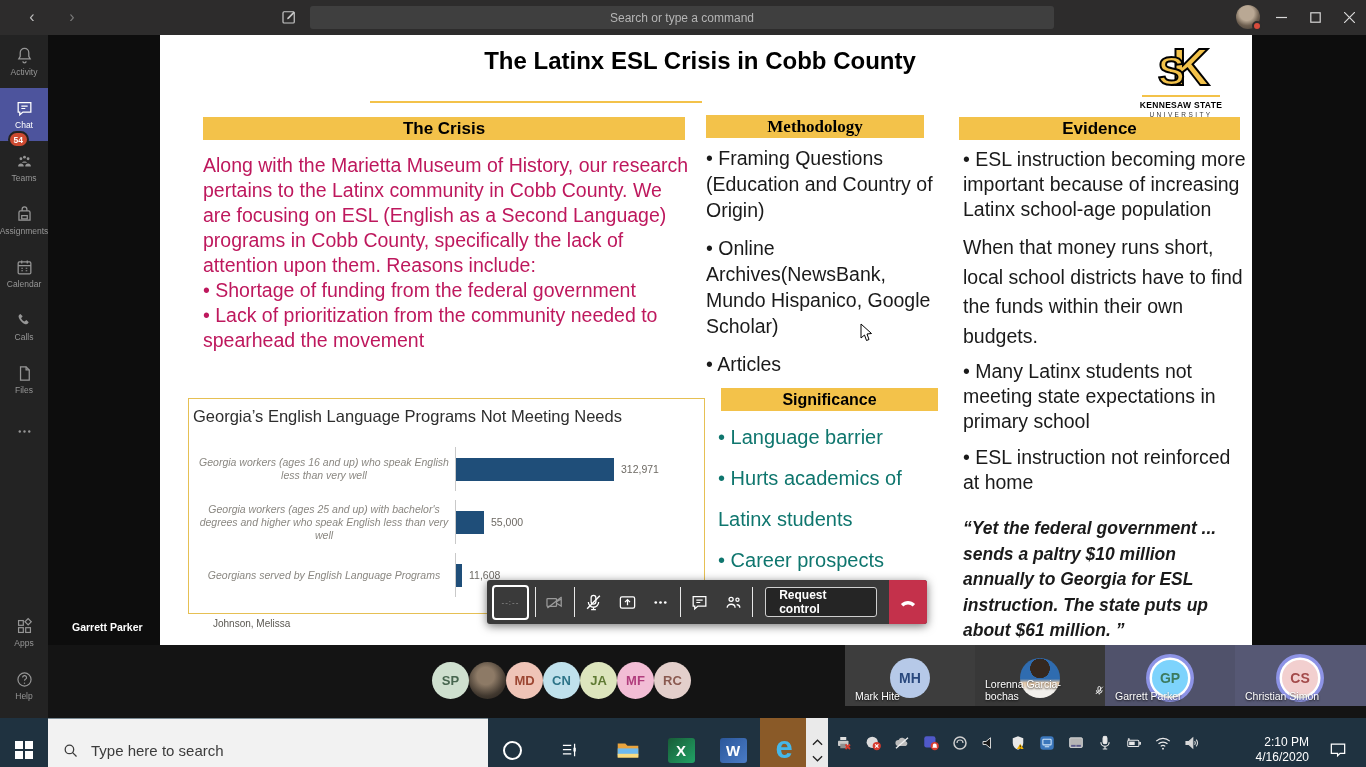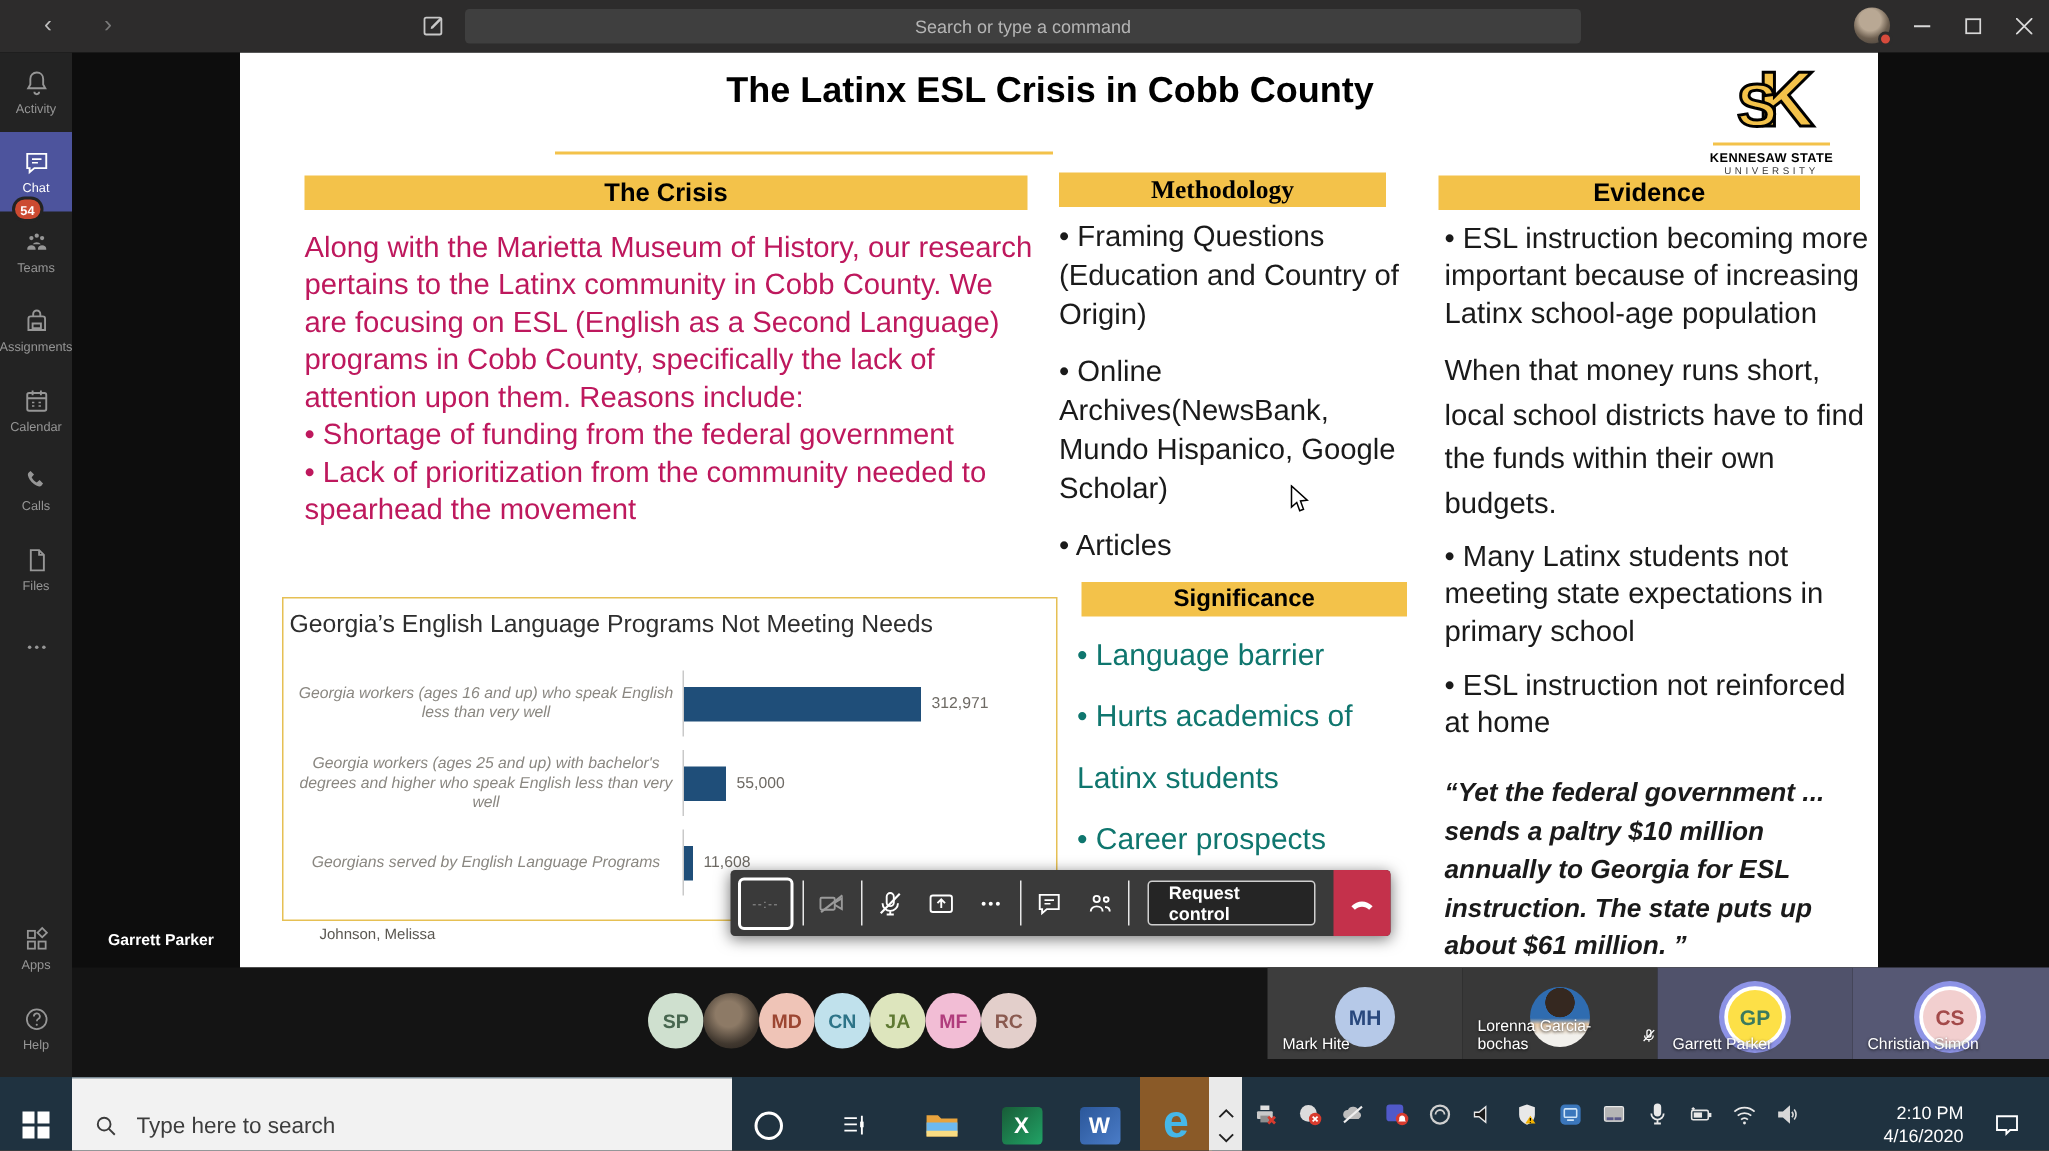--- a/index.html
+++ b/index.html
@@ -455,21 +455,21 @@
         <div class="tile-name">
             <span>Lorenna Garcia-bochas</span>
           <svg width="11" height="11" viewBox="0 0 24 24" fill="none" stroke="#fff" stroke-width="2">
               <rect x="9" y="3" width="6" height="11" rx="3"></rect>
               <path d="M5.5 11.5a6.5 6.5 0 0 0 13 0M12 18v3"></path>
               <path d="M4 20L20 3.5"></path>
             </svg>
         </div>
       </div>
       <div class="tile" style="background: rgb(80, 82, 107);">
-        <div class="p-avatar ring" style="background: #fde047; color: rgb(60, 122, 94); text-align: right;">
+        <div class="p-avatar ring" style="background: #7dd3fc; color: rgb(60, 122, 94); text-align: right;">
             <span>GP</span>
           </div>
         <div class="tile-name">
             <span>Garrett Parker</span>
           </div>
       </div>
       <div class="tile" style="background: rgb(86, 88, 116);">
         <div class="p-avatar ring" style="background: rgb(242, 207, 207); color: rgb(163, 74, 74);">
             <span>CS</span>
           </div>

